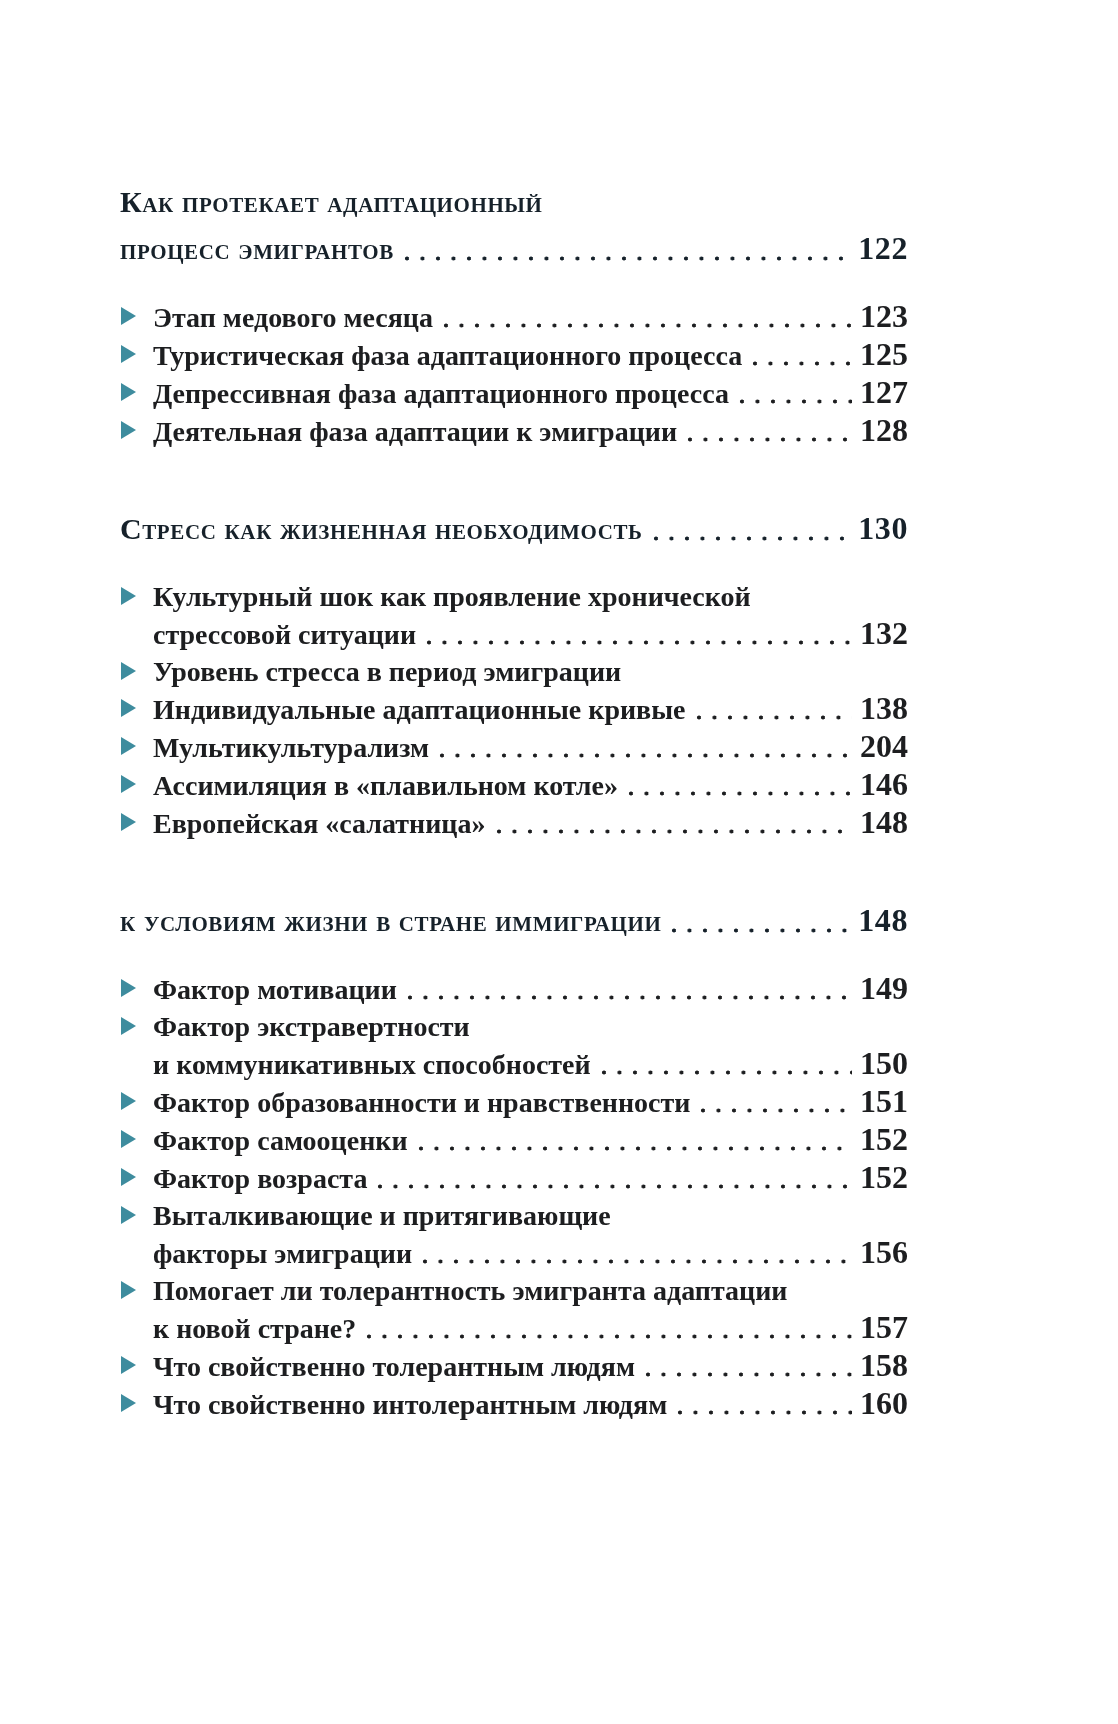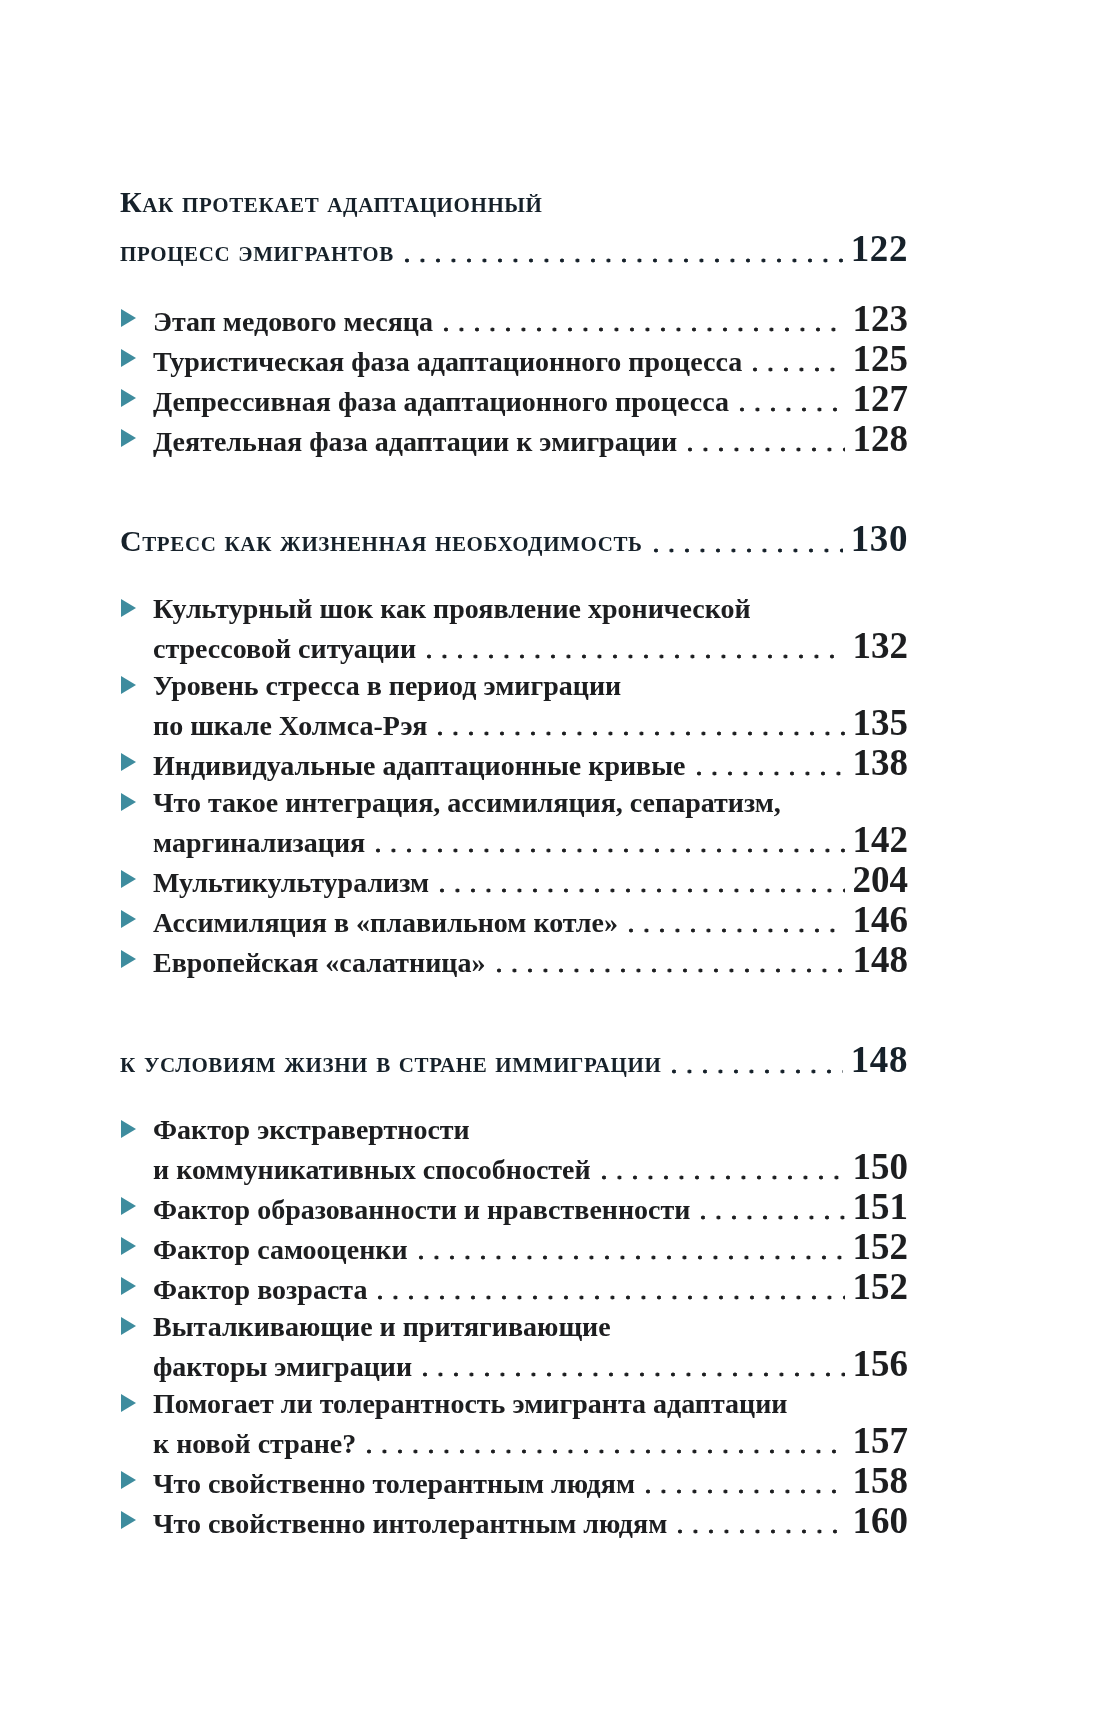--- a/index.html
+++ b/index.html
@@ -61,21 +61,21 @@
     height:9px;
     margin:0 8px 6px 10px;
     background-image:radial-gradient(circle at 3px 4.5px, currentColor 1.7px, transparent 2.3px);
     background-size:15.5px 9px;
     background-repeat:repeat-x;
     background-position:left center;
   }
   .heading .dots{margin-bottom:9px;}
   .pg{
     white-space:nowrap;
-    font-size:37px;
+    font-size:32px;
   }
 </style>
 </head>
 <body>
 
 <main id="toc">
     <section class="section">
       <div class="heading">
         <div class="line">
           <span class="htext">Как протекает адаптационный</span>
@@ -147,47 +147,29 @@
             <span class="pg">132</span>
           </div>
         </div>
       </div>
       <div class="entry">
         <span class="bullet"></span>
         <div class="lines">
           <div class="line">
             <span class="etext">Уровень стресса в период эмиграции</span>
           </div>
-          <div class="line">
-            <span class="etext">по шкале Холмса-Рэя</span>
-            <span class="dots"></span>
-            <span class="pg">135</span>
-          </div>
         </div>
       </div>
       <div class="entry">
         <span class="bullet"></span>
         <div class="lines">
           <div class="line">
             <span class="etext">Индивидуальные адаптационные кривые</span>
             <span class="dots"></span>
             <span class="pg">138</span>
-          </div>
-        </div>
-      </div>
-      <div class="entry">
-        <span class="bullet"></span>
-        <div class="lines">
-          <div class="line">
-            <span class="etext">Что такое интеграция, ассимиляция, сепаратизм,</span>
-          </div>
-          <div class="line">
-            <span class="etext">маргинализация</span>
-            <span class="dots"></span>
-            <span class="pg">142</span>
           </div>
         </div>
       </div>
       <div class="entry">
         <span class="bullet"></span>
         <div class="lines">
           <div class="line">
             <span class="etext">Мультикультурализм</span>
             <span class="dots"></span>
             <span class="pg">204</span>
@@ -220,20 +202,30 @@
         <div class="line">
           <span class="htext">к условиям жизни в стране иммиграции</span>
           <span class="dots"></span>
           <span class="pg">148</span>
         </div>
       </div>
       <div class="entry">
         <span class="bullet"></span>
         <div class="lines">
           <div class="line">
+            <span class="etext">Фактор мотивации</span>
+            <span class="dots"></span>
+            <span class="pg">149</span>
+          </div>
+        </div>
+      </div>
+      <div class="entry">
+        <span class="bullet"></span>
+        <div class="lines">
+          <div class="line">
             <span class="etext">Фактор экстравертности</span>
           </div>
           <div class="line">
             <span class="etext">и коммуникативных способностей</span>
             <span class="dots"></span>
             <span class="pg">150</span>
           </div>
         </div>
       </div>
       <div class="entry">

